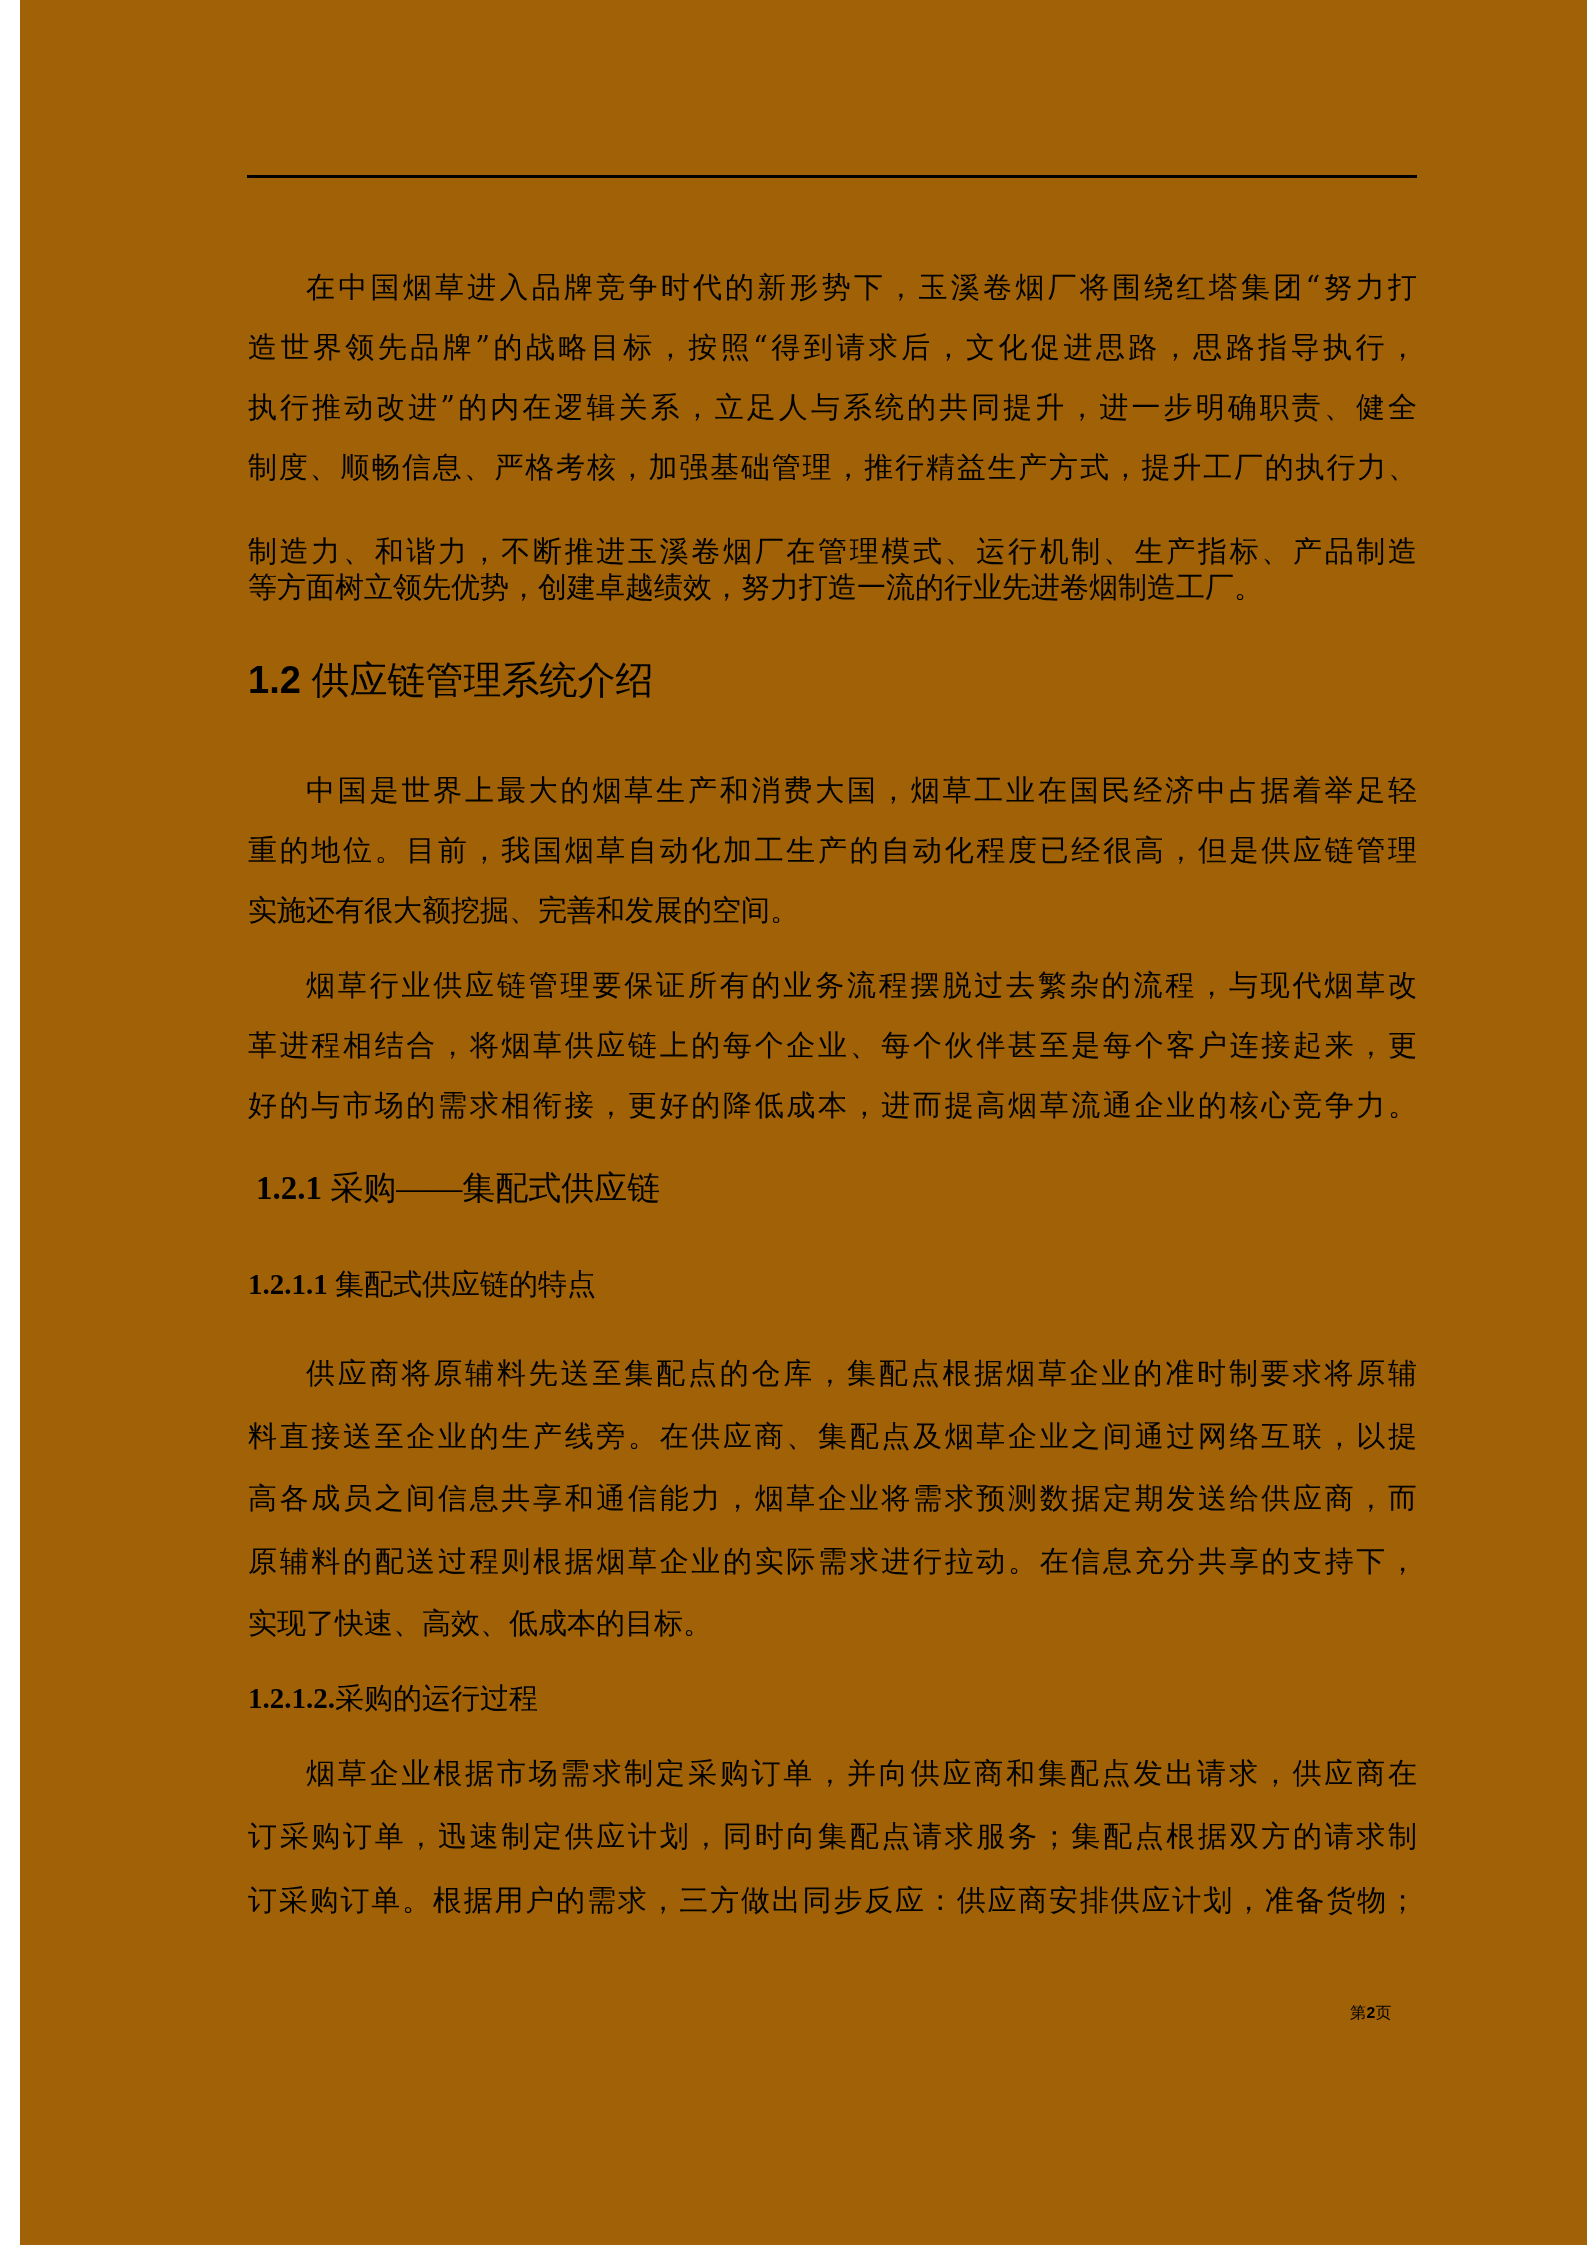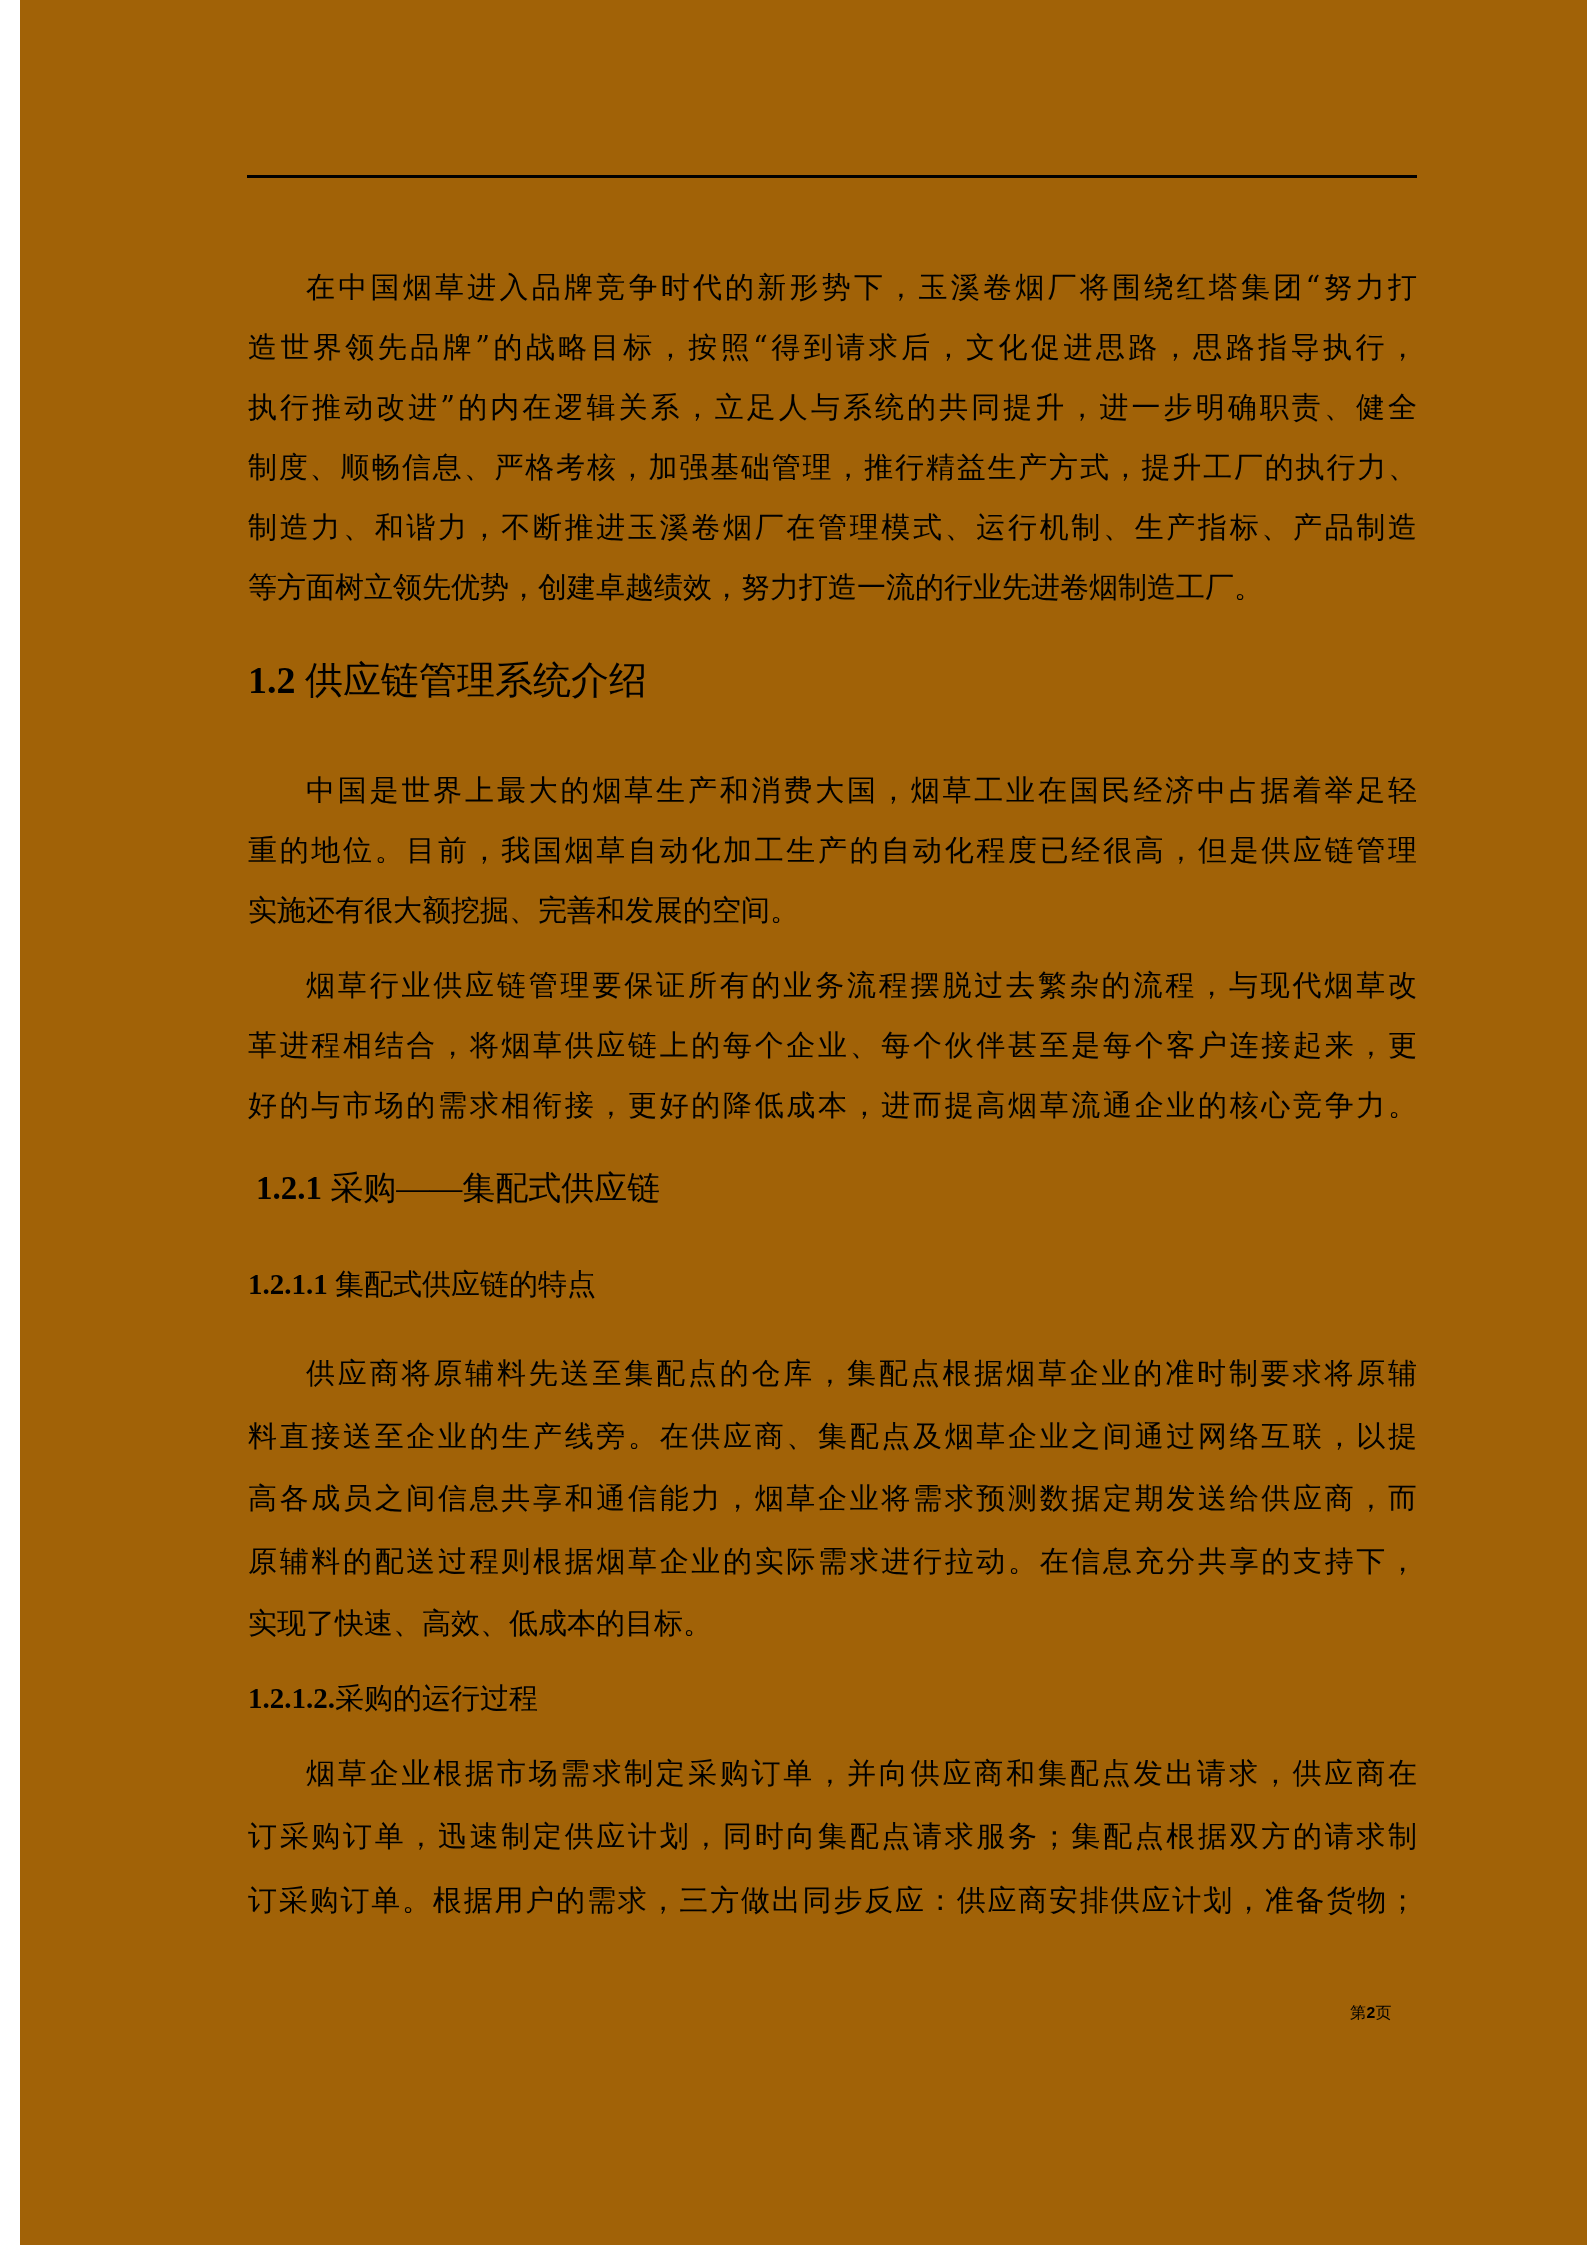--- a/index.html
+++ b/index.html
@@ -6,21 +6,21 @@
   body { width: 1587px; height: 2245px; position: relative; overflow: hidden;
          font-family: "DejaVu Serif", "Liberation Serif", serif; color: #000; }
   .page { position: absolute; left: 0; top: 0; width: 1587px; height: 2245px; background: #a16207; margin-left: 20px; }
   .header-rule { position: absolute; left: 227px; top: 175px; width: 1170px; height: 3px; background: #000; }
   .content { position: absolute; left: 228px; width: 1169px; }
   .line { position: absolute; left: 0; width: 1169px; font-size: 29px; line-height: 36px; height: 36px;
           white-space: nowrap; text-align-last: justify; text-align: justify; letter-spacing: 0; }
   .line.indent { left: 58px; width: 1111px; }
   .line.last { text-align-last: left; }
   .h2 { position: absolute; left: 0; font-size: 38px; line-height: 46px; white-space: nowrap;
-        font-family: Liberation Serif, serif; text-align: right; }
+        font-family: Liberation Sans, sans-serif; text-align: right; }
   .h2 .num { font-weight: bold; }
   .h3 { position: absolute; left: 8px; font-size: 33px; line-height: 42px; white-space: nowrap;
         font-family: "Liberation Serif", "DejaVu Serif", serif; }
   .h3 .num { font-weight: bold; }
   .h4 { position: absolute; left: 0; font-size: 29px; line-height: 36px; white-space: nowrap;
         font-family: "Liberation Serif", "DejaVu Serif", serif; }
   .h4 .num { font-weight: bold; }
   .page-number { position: absolute; left: 1330px; top: 2000px; font-size: 16px; line-height: 28px;
                  font-family: Liberation Mono, monospace; }
   .page-number .pn { font-weight: bold; }
@@ -31,21 +31,21 @@
 <div class="page">
   <div class="header-rule"></div>
 
   <div class="content" style="top:0;">
 
     <div>
       <div class="line indent" style="top:269px;">在中国烟草进入品牌竞争时代的新形势下，玉溪卷烟厂将围绕红塔集团“努力打</div>
       <div class="line" style="top:329px;">造世界领先品牌”的战略目标，按照“得到请求后，文化促进思路，思路指导执行，</div>
       <div class="line" style="top:389px;">执行推动改进”的内在逻辑关系，立足人与系统的共同提升，进一步明确职责、健全</div>
       <div class="line" style="top:449px;">制度、顺畅信息、严格考核，加强基础管理，推行精益生产方式，提升工厂的执行力、</div>
-      <div class="line" style="top:509px;">制造力、和谐力，不断推进玉溪卷烟厂在管理模式、运行机制、生产指标、产品制造</div>
+      <div class="line" style="top:533px;">制造力、和谐力，不断推进玉溪卷烟厂在管理模式、运行机制、生产指标、产品制造</div>
       <div class="line last" style="top:569px;">等方面树立领先优势，创建卓越绩效，努力打造一流的行业先进卷烟制造工厂。</div>
     </div>
 
     <div class="h2" style="top:657px;">
       <span class="num">1.2</span>
       <span>供应链管理系统介绍</span>
     </div>
 
     <div>
       <div class="line indent" style="top:772px;">中国是世界上最大的烟草生产和消费大国，烟草工业在国民经济中占据着举足轻</div>

